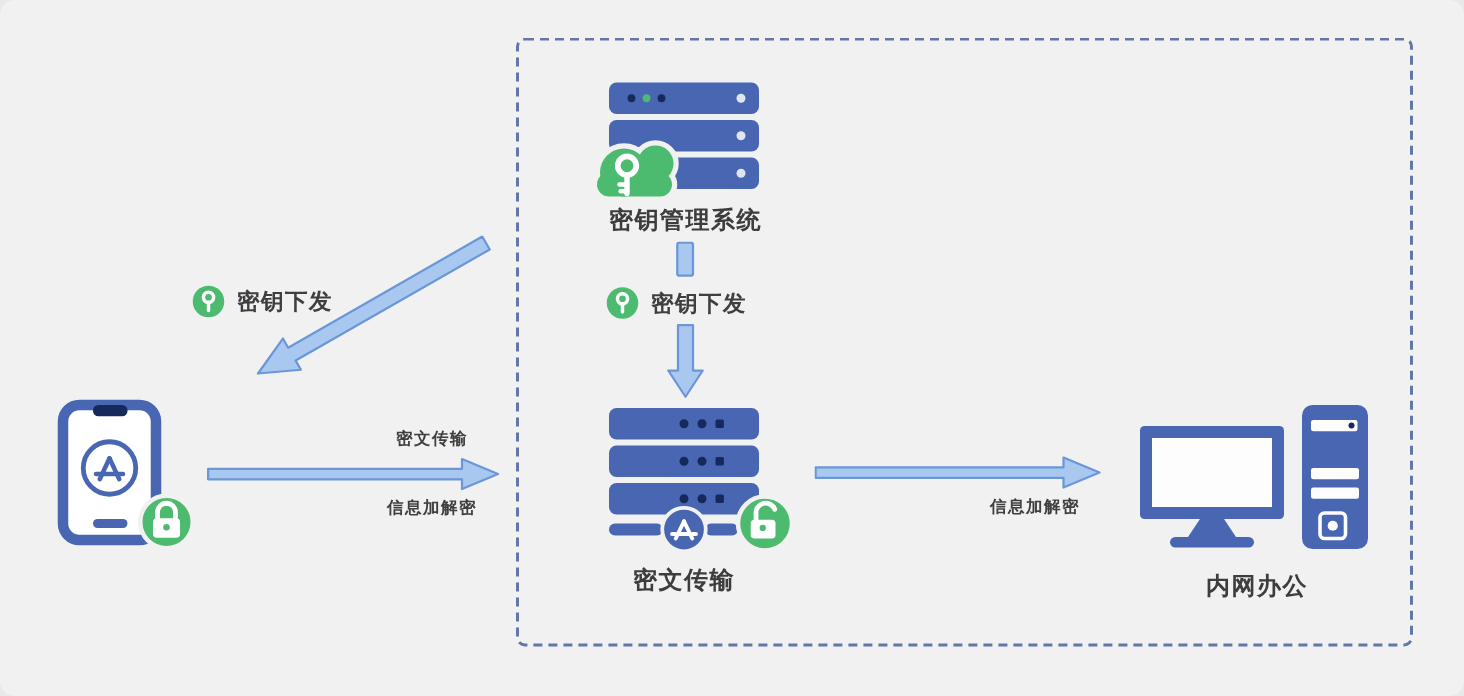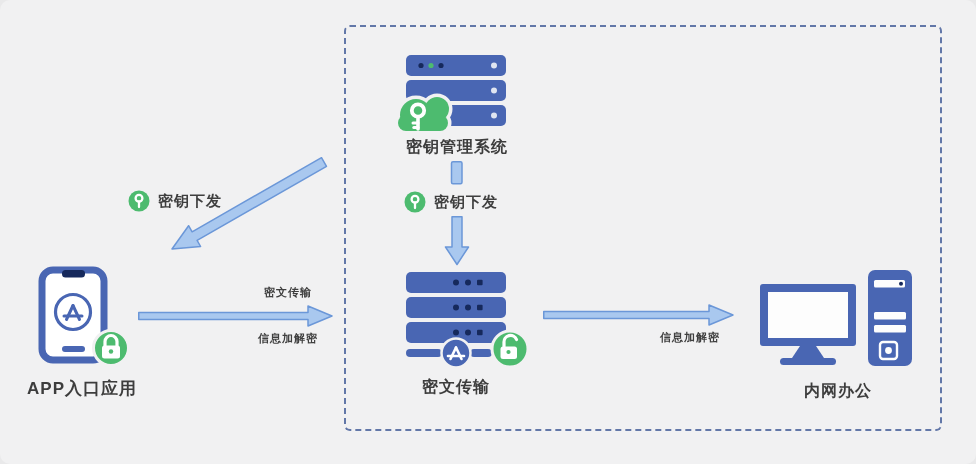--- a/index.html
+++ b/index.html
@@ -153,21 +153,20 @@
       </g>
     </g>
 
     <g>
       <circle cx="75" cy="82" r="17.5" fill="#4dbb6f" stroke="#f1f1f2" stroke-width="3"></circle>
       <path d="M 69 80 v -4.5 a 6 6 0 0 1 12 0 v 4.5" stroke="#ffffff" stroke-width="3.2" fill="none"></path>
       <rect x="66" y="79.5" width="18" height="13" rx="2.5" fill="#ffffff"></rect>
       <circle cx="75" cy="85.5" r="2.2" fill="#4dbb6f"></circle>
     </g>
   </svg>
-  <div class="node-label" style="left:82px; top:377px; font-size:17px;">APP入口应用</div>
 
   <svg class="abs" style="left:138px; top:303px;" width="196" height="26" viewBox="0 0 196 26">
     <polygon points="0.75,9.5 170,9.5 170,3 194,13 170,23 170,16.5 0.75,16.5" fill="#a9c8ef" stroke="#6b97d8" stroke-width="1.5" stroke-linejoin="round"></polygon>
   </svg>
   <div class="edge-label" style="left:240px; top:285px;">密文传输</div>
   <div class="edge-label" style="left:240px; top:331px;">信息加解密</div>
 
   <svg class="abs" style="left:392px; top:270px;" width="140" height="102" viewBox="0 0 140 102">
     <rect x="14" y="2" width="100" height="21" rx="5" fill="#4966b3"></rect>
     <rect x="14" y="27" width="100" height="21" rx="5" fill="#4966b3"></rect>

